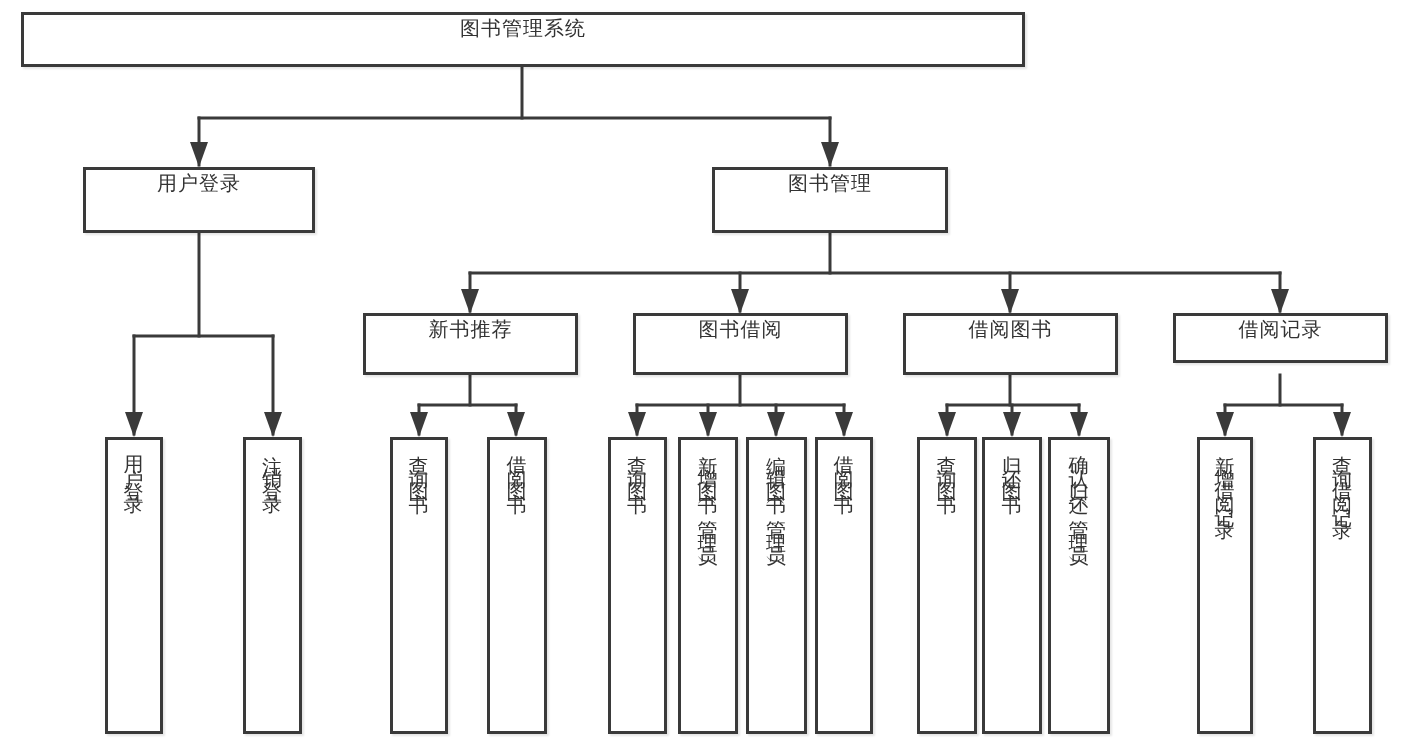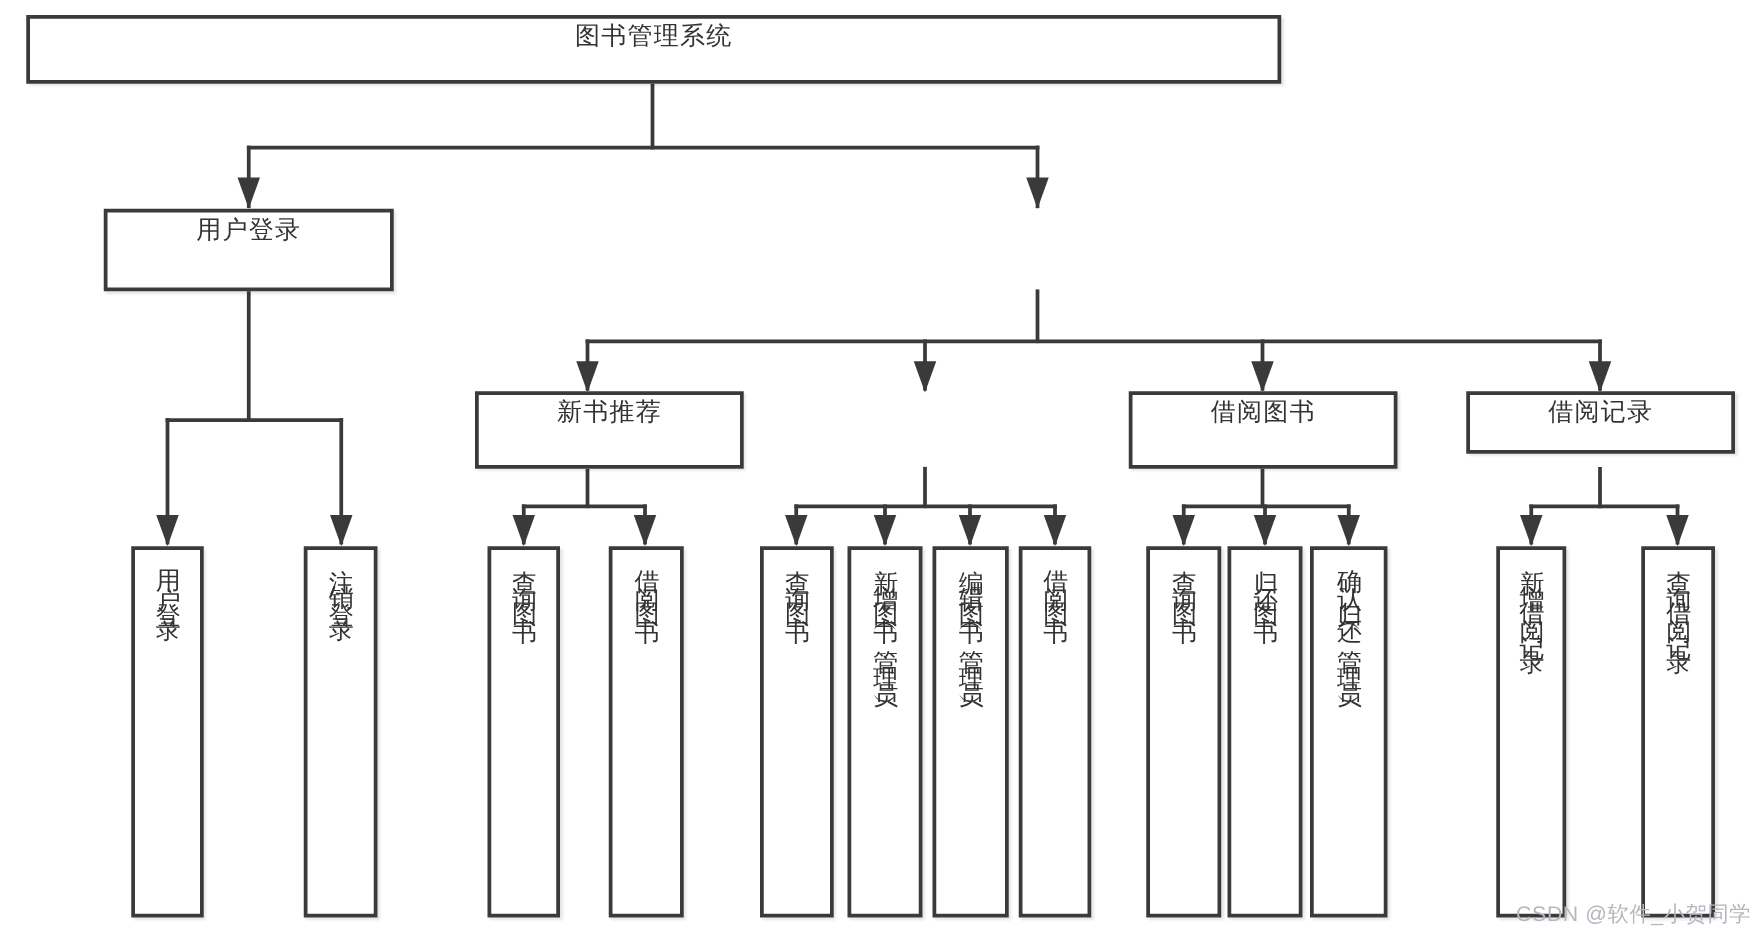--- a/index.html
+++ b/index.html
@@ -117,23 +117,29 @@
     </g>
   </svg>
 
   <div class="node" style="left:21px; top:12px; width:1004px; height:55px">
     <span class="h">图书管理系统</span>
   </div>
 
   <div class="node" style="left:83px; top:167px; width:232px; height:66px">
     <span class="h">用户登录</span>
   </div>
+  <div class="node" style="left:712px; top:167px; width:236px; height:66px">
+    <span class="h">图书管理</span>
+  </div>
 
-  <div class="node" style="left:380px; top:313px; width:215px; height:62px">
+  <div class="node" style="left:363px; top:313px; width:215px; height:62px">
     <span class="h">新书推荐</span>
+  </div>
+  <div class="node" style="left:633px; top:313px; width:215px; height:62px">
+    <span class="h">图书借阅</span>
   </div>
   <div class="node" style="left:903px; top:313px; width:215px; height:62px">
     <span class="h">借阅图书</span>
   </div>
   <div class="node" style="left:1173px; top:313px; width:215px; height:50px">
     <span class="h">借阅记录</span>
   </div>
 
   <div class="node" style="left:105px; top:437px; width:58px; height:297px">
     <span class="v">用户登录</span>
@@ -172,15 +178,14 @@
     <span class="v">确认归还（管理员）</span>
   </div>
 
   <div class="node" style="left:1197px; top:437px; width:56px; height:297px">
     <span class="v">新增借阅记录</span>
   </div>
   <div class="node" style="left:1313px; top:437px; width:59px; height:297px">
     <span class="v">查询借阅记录</span>
   </div>
 
-  <div class="watermark">CSDN @软件_小贺同学</div>
 
 </div>
 
 </body></html>

